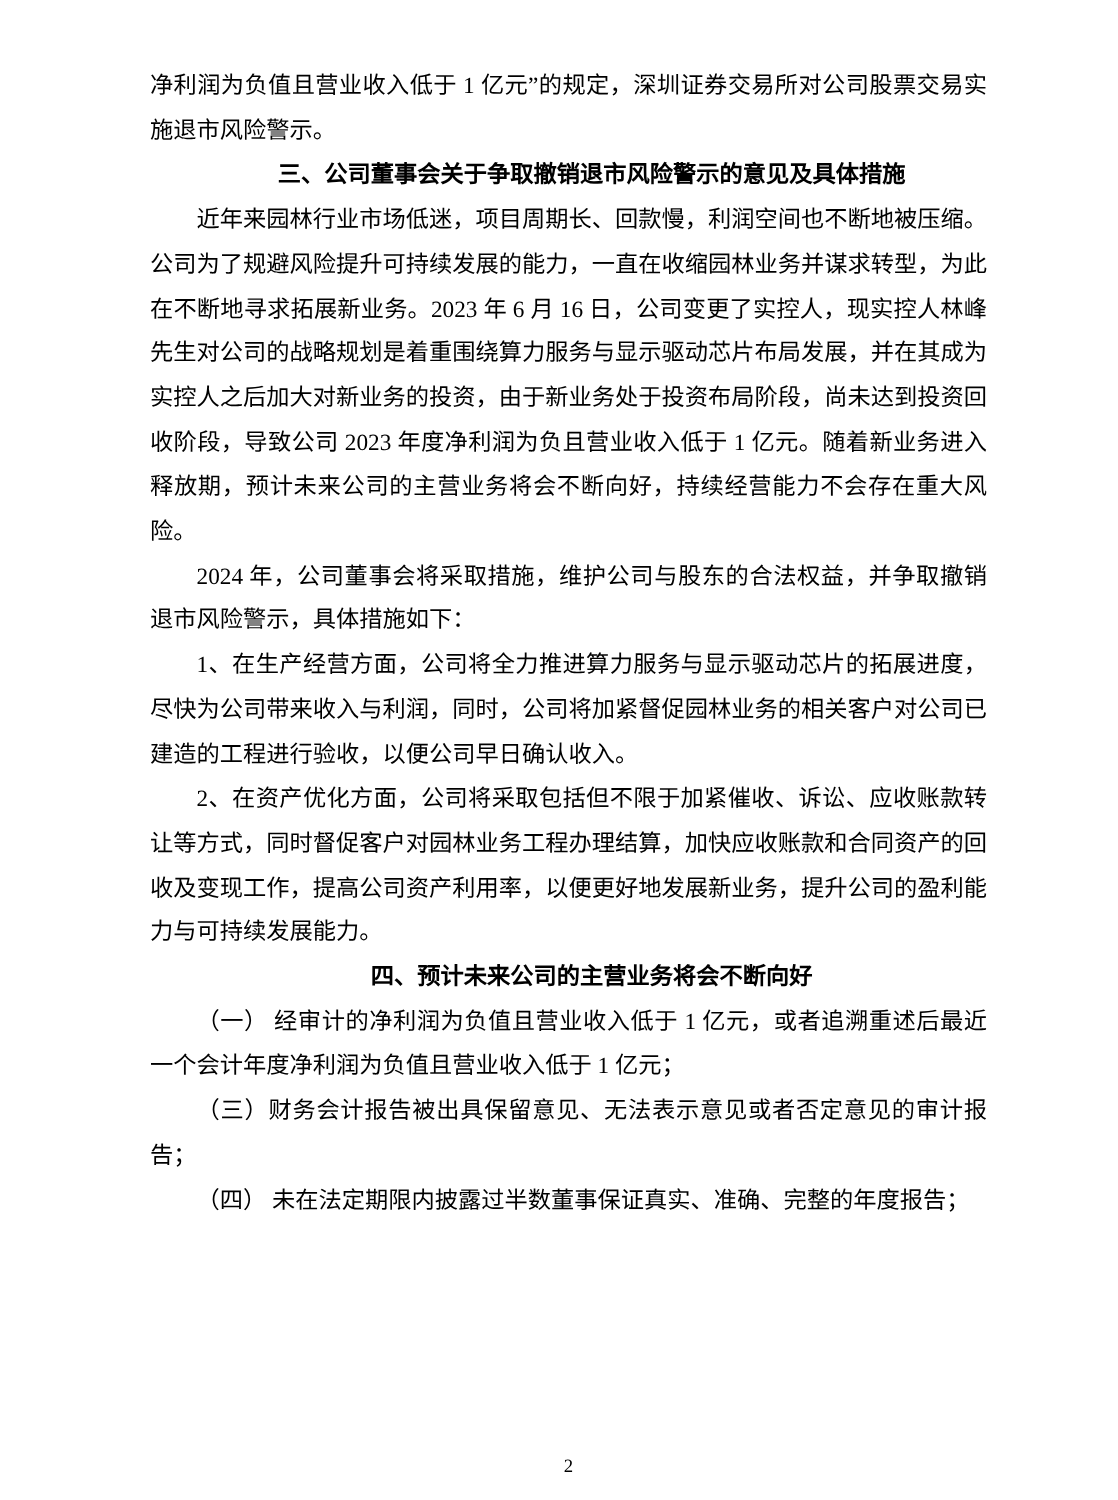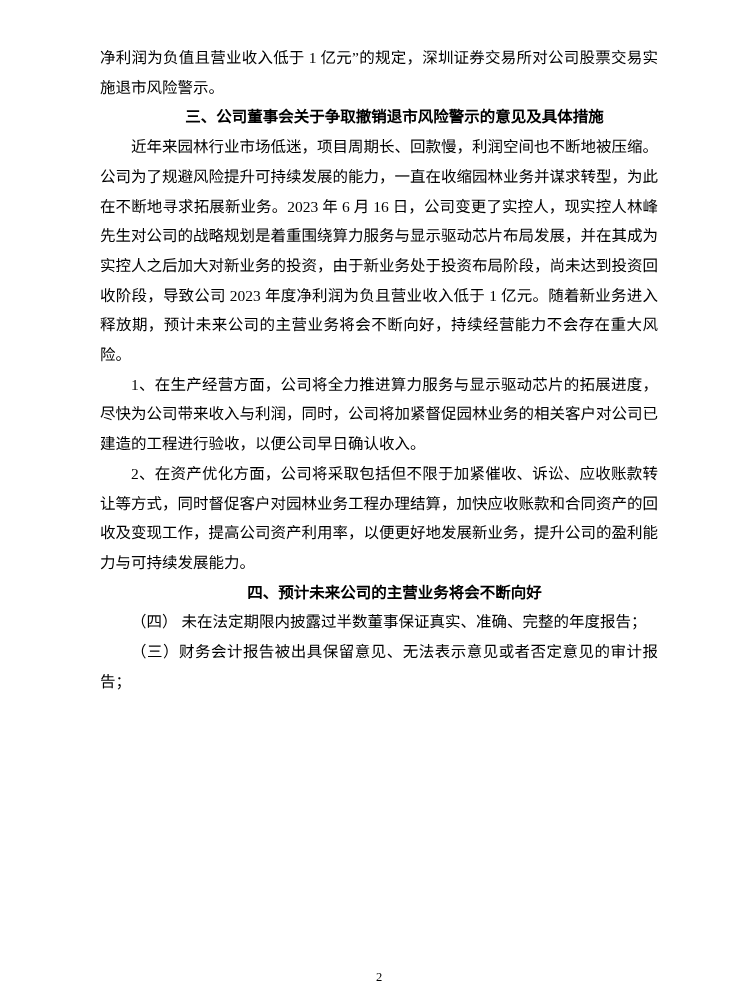--- a/index.html
+++ b/index.html
@@ -54,20 +54,22 @@
   }
 </style>
 </head>
 <body>
 
 <div class="page">
   <div class="doc">
     <p class="block continuation">净利润为负值且营业收入低于 1 亿元”的规定，深圳证券交易所对公司股票交易实施退市风险警示。</p>
     <h2 class="block heading">三、公司董事会关于争取撤销退市风险警示的意见及具体措施</h2>
     <p class="block">近年来园林行业市场低迷，项目周期长、回款慢，利润空间也不断地被压缩。公司为了规避风险提升可持续发展的能力，一直在收缩园林业务并谋求转型，为此在不断地寻求拓展新业务。2023 年 6 月 16 日，公司变更了实控人，现实控人林峰先生对公司的战略规划是着重围绕算力服务与显示驱动芯片布局发展，并在其成为实控人之后加大对新业务的投资，由于新业务处于投资布局阶段，尚未达到投资回收阶段，导致公司 2023 年度净利润为负且营业收入低于 1 亿元。随着新业务进入释放期，预计未来公司的主营业务将会不断向好，持续经营能力不会存在重大风险。</p>
+    <p class="block">2024 年，公司董事会将采取措施，维护公司与股东的合法权益，并争取撤销退市风险警示，具体措施如下：</p>
     <p class="block">1、在生产经营方面，公司将全力推进算力服务与显示驱动芯片的拓展进度，尽快为公司带来收入与利润，同时，公司将加紧督促园林业务的相关客户对公司已建造的工程进行验收，以便公司早日确认收入。</p>
     <p class="block">2、在资产优化方面，公司将采取包括但不限于加紧催收、诉讼、应收账款转让等方式，同时督促客户对园林业务工程办理结算，加快应收账款和合同资产的回收及变现工作，提高公司资产利用率，以便更好地发展新业务，提升公司的盈利能力与可持续发展能力。</p>
     <h2 class="block heading">四、预计未来公司的主营业务将会不断向好</h2>
+    <p class="block">（一） 经审计的净利润为负值且营业收入低于 1 亿元，或者追溯重述后最近一个会计年度净利润为负值且营业收入低于 1 亿元；</p>
+    <p class="block">（三）财务会计报告被出具保留意见、无法表示意见或者否定意见的审计报告；</p>
     <p class="block">（四） 未在法定期限内披露过半数董事保证真实、准确、完整的年度报告；</p>
-    <p class="block">（三）财务会计报告被出具保留意见、无法表示意见或者否定意见的审计报告；</p>
   </div>
   <div class="page-number">2</div>
 </div>
 
 </body></html>

